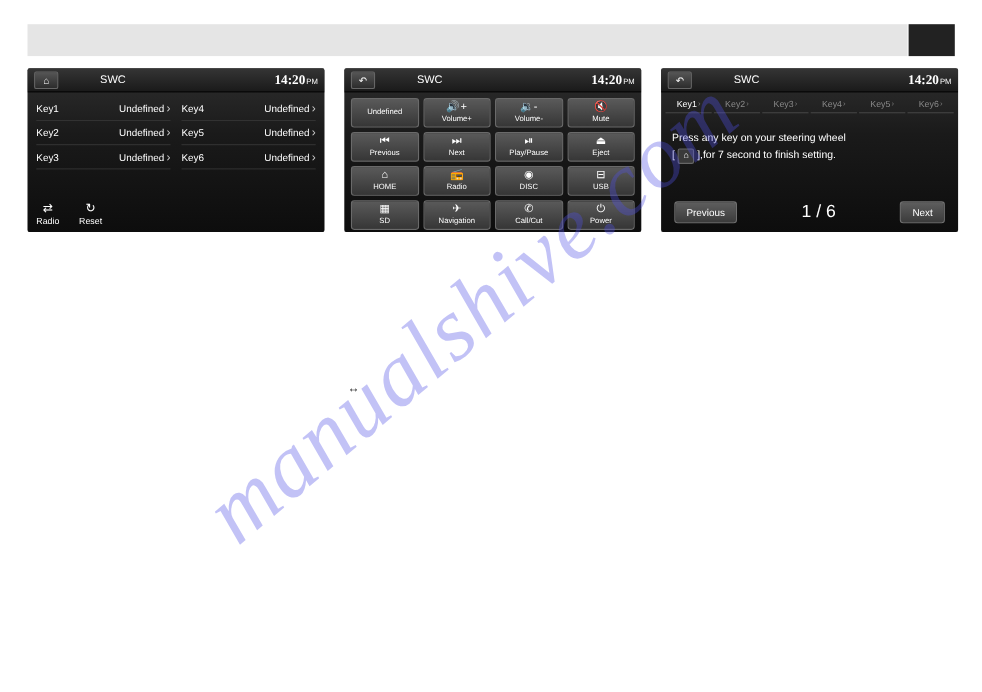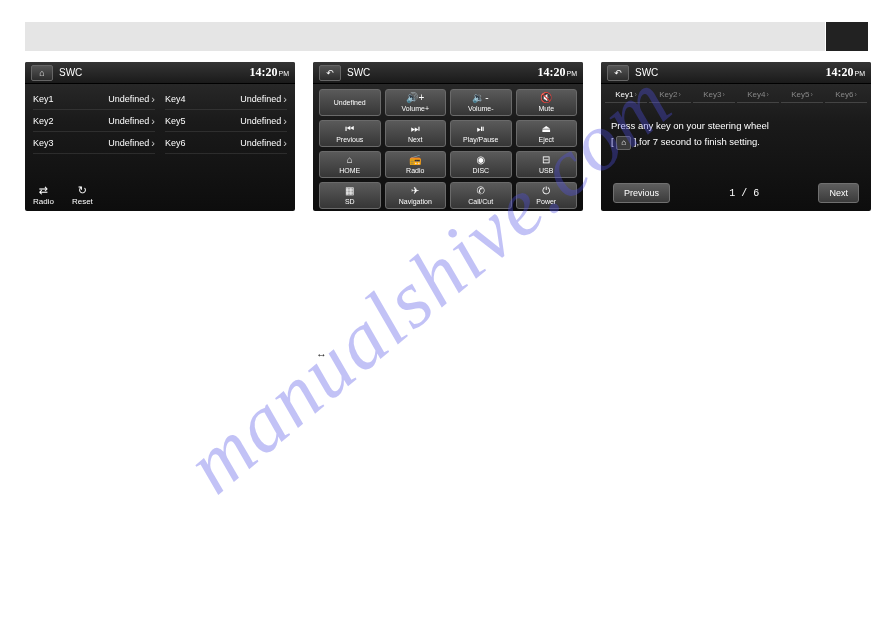--- a/index.html
+++ b/index.html
@@ -72,21 +72,21 @@
     height: 16px;
     background: linear-gradient(#555, #2c2c2c);
     border: 1px solid #666;
     border-radius: 2px;
     display: flex;
     align-items: center;
     justify-content: center;
     margin-right: 6px;
     font-size: 9px;
   }
-  .s-title { font-size: 10px; flex: 1; }
+  .s-title { font-size: 10px; flex: 1; margin-left: 32px; }
   .s-time { font-size: 12px; font-weight: bold; font-family: Liberation Serif, serif; }
   .s-ampm { font-size: 7px; margin-left: 1px; }
 
   
   .s1-body { padding: 4px 8px 0 8px; display: grid; grid-template-columns: 1fr 1fr; gap: 0 10px; }
   .s1-row {
     display: flex;
     align-items: center;
     justify-content: space-between;
     height: 22px;
@@ -179,21 +179,21 @@
     padding: 0 12px;
   }
   .s3-btn {
     background: linear-gradient(#5e5e5e, #3b3b3b);
     border: 1px solid #707070;
     border-radius: 3px;
     padding: 4px 10px;
     font-size: 9px;
     color: #fff;
   }
-  .s3-page { font-size: 10px; font-family: Liberation Mono, monospace; }
+  .s3-page { font-size: 16px; }
 
   .mid-glyph {
     position: absolute;
     top: 347px;
     left: 316px;
     font-size: 11px;
     color: #111;
     font-weight: bold;
   }
 </style>

